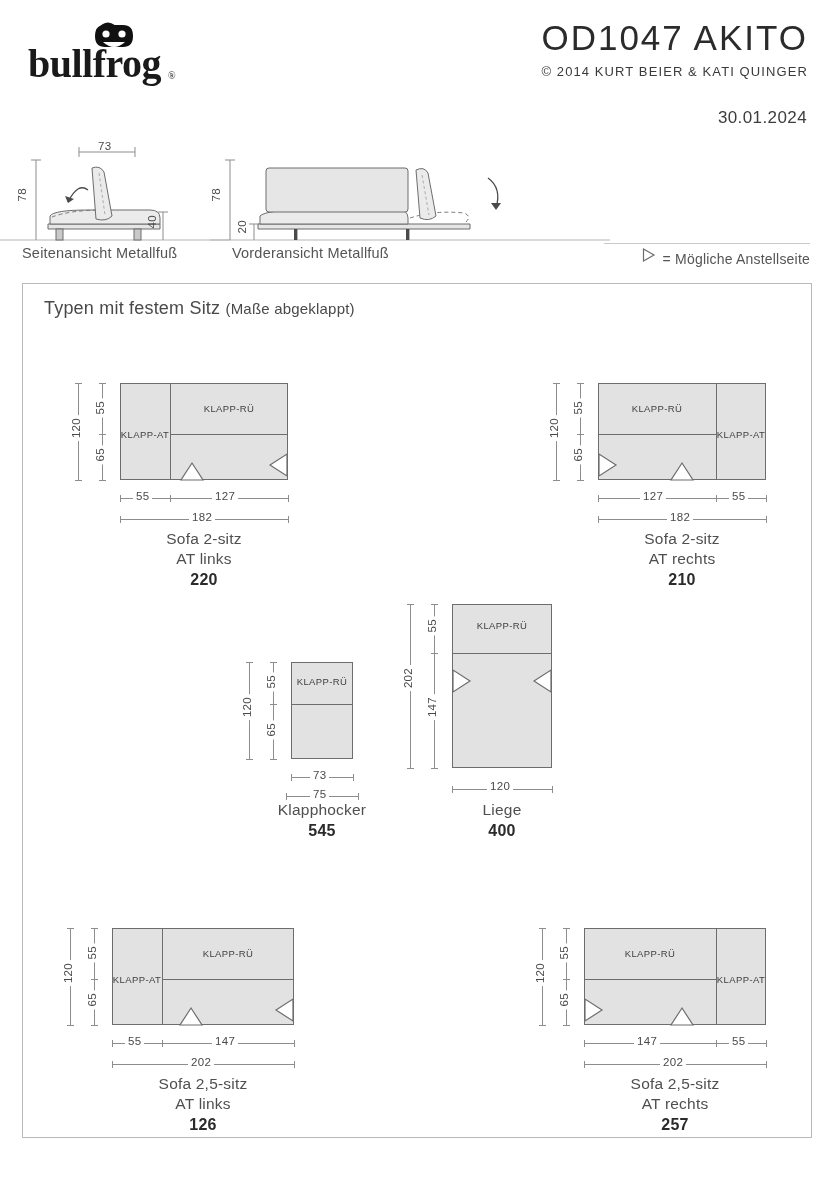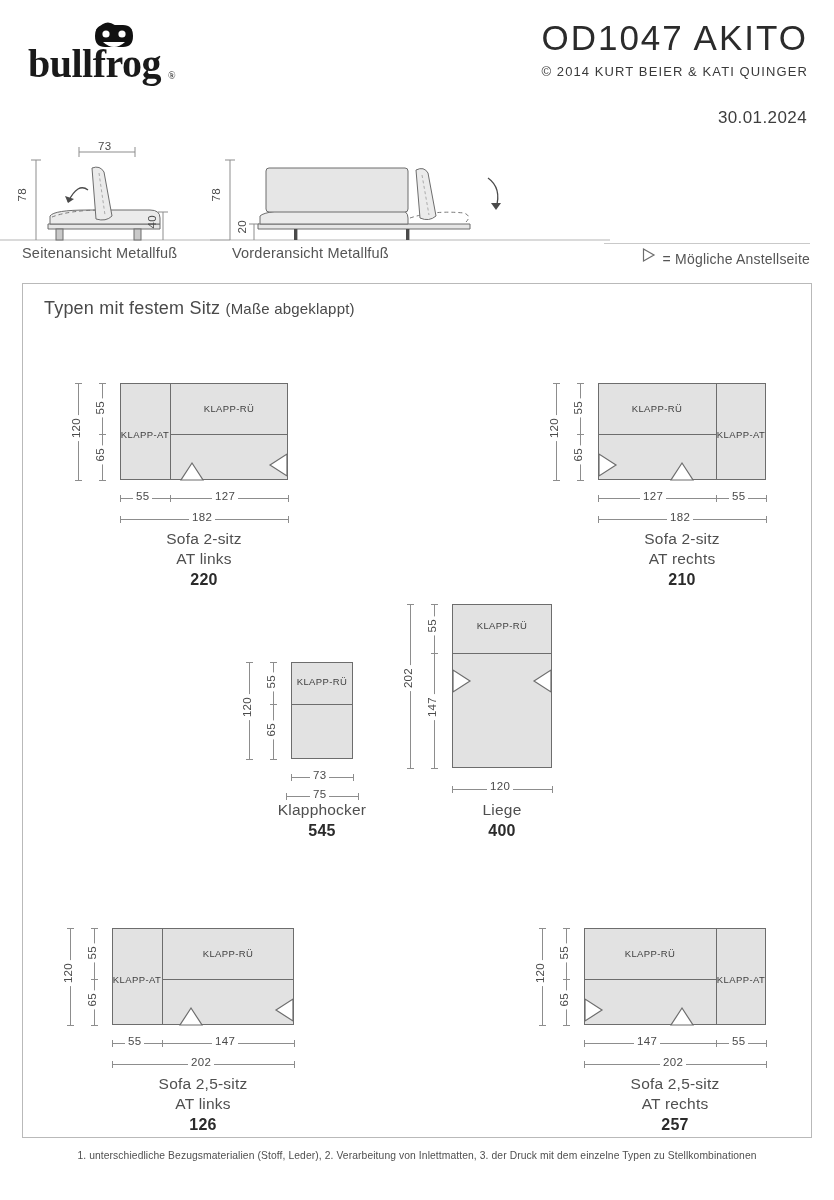--- a/index.html
+++ b/index.html
@@ -391,14 +391,13 @@
     <div class="tick v" style="left:766px;top:1061px;"></div>
   <div class="dnum" style="left:660px;top:1056px;">202</div>
   <div class="cap" style="left:595px;top:1074px;width:160px;">
     <div class="l1">Sofa 2,5-sitz</div>
     <div class="l2">AT rechts</div>
     <div class="code">257</div>
   </div>
 </div>
 
 <div class="abs" id="footer">
-  <div>1. unterschiedliche Bezugsmaterialien (Stoff, Leder), 2. Verarbeitung von Inlettmatten, 3. der Druck mit dem einzelne Typen zu Stellkombinationen</div>
 </div>
 
 </body></html>

